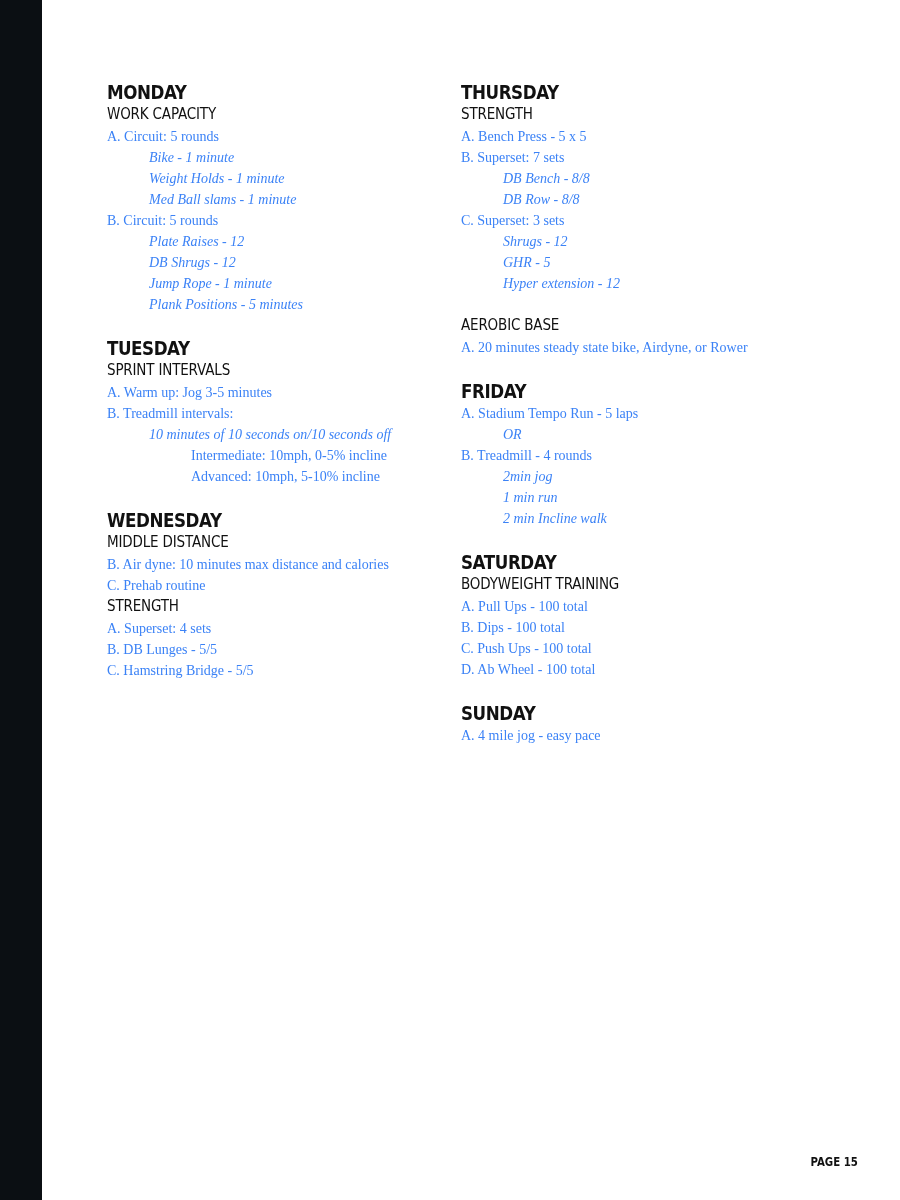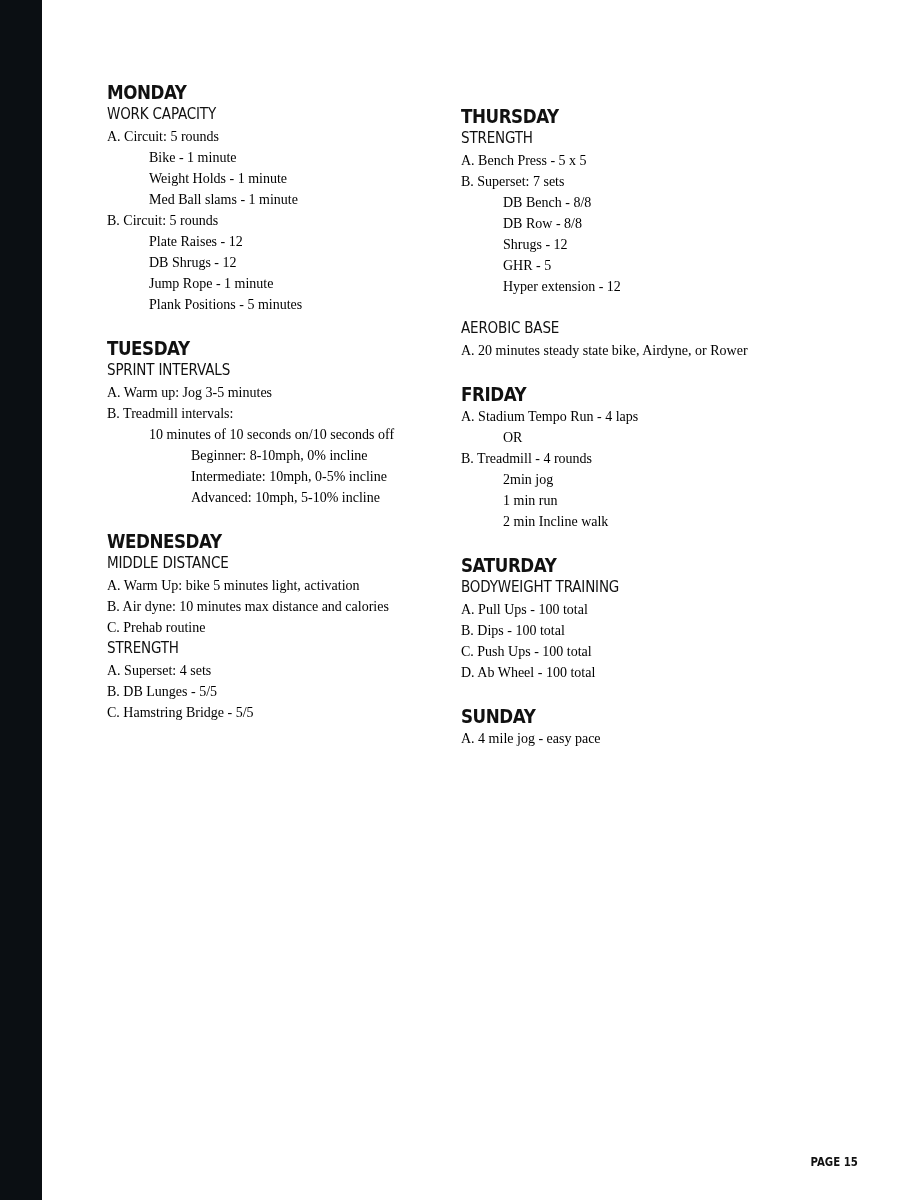--- a/index.html
+++ b/index.html
@@ -6,38 +6,38 @@
     body {
       width: 900px; height: 1200px; position: relative; overflow: hidden;
       background: #ffffff; color: #1a1a1a;
     }
     .side-bar {
       position: absolute; left: 0; top: 0; width: 42px; height: 1200px;
       background: #0b0f13;
     }
     .col { position: absolute; top: 80px; width: 360px; }
     .col-left { left: 84px; margin-left: 23px; }
-    .col-right { left: 461px; margin-top: 24px; }
+    .col-right { left: 461px; }
     .day {
       font-family: "DejaVu Sans", sans-serif; font-weight: bold;
       font-size: 19px; letter-spacing: -0.5px; line-height: 24px;
       text-transform: uppercase; color: #111; margin: 0;
       transform: scaleX(0.88); transform-origin: left;
     }
     .sub {
       font-family: "DejaVu Sans", sans-serif; font-weight: normal;
       font-size: 15px; line-height: 20px; letter-spacing: -0.2px;
       text-transform: uppercase; color: #111; margin: 0 0 2px 0;
       transform: scaleX(0.9); transform-origin: left;
     }
     .line {
       font-family: "Liberation Serif", serif; font-size: 14px;
-      line-height: 21px; color: #000000; white-space: nowrap;
+      line-height: 21px; color: #3b82f6; white-space: nowrap;
     }
-    .i1 { padding-left: 42px; }
+    .i1 { padding-left: 42px; font-style: italic; }
     .i2 { padding-left: 84px; }
     .gap { height: 21px; }
     .page-num {
       position: absolute; right: 42px; top: 1155px;
       font-family: "DejaVu Sans", sans-serif; font-weight: bold; font-size: 12px;
       color: #111; transform: scaleX(0.85); transform-origin: right;
     }
   </style>
 </head>
 <body>
@@ -58,57 +58,56 @@
     <div class="line i1">Jump Rope - 1 minute</div>
     <div class="line i1">Plank Positions - 5 minutes</div>
   </section>
   <div class="gap"></div>
   <section>
     <h2 class="day">TUESDAY</h2>
     <h3 class="sub">SPRINT INTERVALS</h3>
     <div class="line">A. Warm up: Jog 3-5 minutes</div>
     <div class="line">B. Treadmill intervals:</div>
     <div class="line i1">10 minutes of 10 seconds on/10 seconds off</div>
-    <div class="line i2">Beginner: 8-10mph, 0% incline</div>
     <div class="line i2">Intermediate: 10mph, 0-5% incline</div>
     <div class="line i2">Advanced: 10mph, 5-10% incline</div>
   </section>
   <div class="gap"></div>
   <section>
     <h2 class="day">WEDNESDAY</h2>
     <h3 class="sub">MIDDLE DISTANCE</h3>
-    <div class="line">A. Warm Up: bike 5 minutes light, activation</div>
     <div class="line">B. Air dyne: 10 minutes max distance and calories</div>
     <div class="line">C. Prehab routine</div>
     <h3 class="sub">STRENGTH</h3>
     <div class="line">A. Superset: 4 sets</div>
     <div class="line">B. DB Lunges - 5/5</div>
     <div class="line">C. Hamstring Bridge - 5/5</div>
   </section>
 </div>
 
 <div class="col col-right">
   <section>
     <h2 class="day">THURSDAY</h2>
     <h3 class="sub">STRENGTH</h3>
     <div class="line">A. Bench Press - 5 x 5</div>
     <div class="line">B. Superset: 7 sets</div>
     <div class="line i1">DB Bench - 8/8</div>
     <div class="line i1">DB Row - 8/8</div>
+    <div class="line">C. Superset: 3 sets</div>
     <div class="line i1">Shrugs - 12</div>
     <div class="line i1">GHR - 5</div>
     <div class="line i1">Hyper extension - 12</div>
     <div class="gap"></div>
     <h3 class="sub">AEROBIC BASE</h3>
     <div class="line">A. 20 minutes steady state bike, Airdyne, or Rower</div>
   </section>
   <div class="gap"></div>
   <section>
     <h2 class="day">FRIDAY</h2>
-    <div class="line">A. Stadium Tempo Run - 4 laps</div>
+    <div class="line">A. Stadium Tempo Run - 5 laps</div>
     <div class="line i1">OR</div>
     <div class="line">B. Treadmill - 4 rounds</div>
     <div class="line i1">2min jog</div>
     <div class="line i1">1 min run</div>
     <div class="line i1">2 min Incline walk</div>
   </section>
   <div class="gap"></div>
   <section>
     <h2 class="day">SATURDAY</h2>
     <h3 class="sub">BODYWEIGHT TRAINING</h3>

